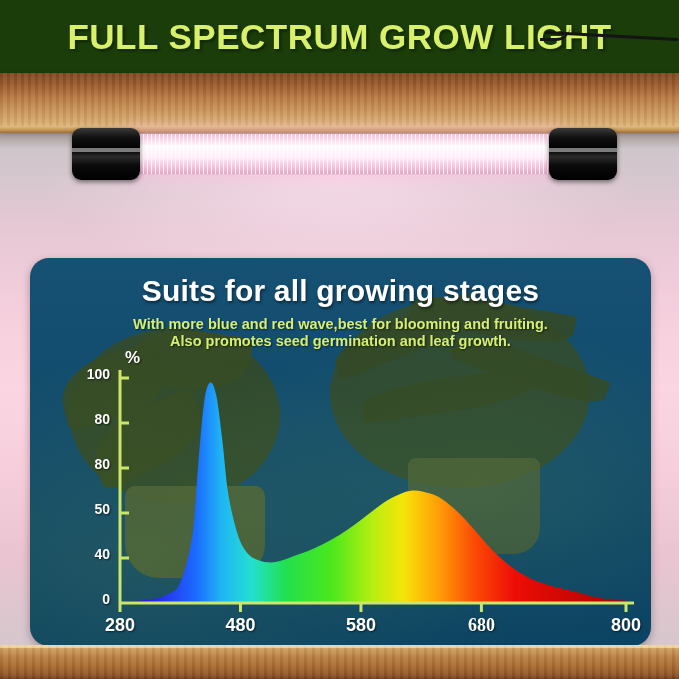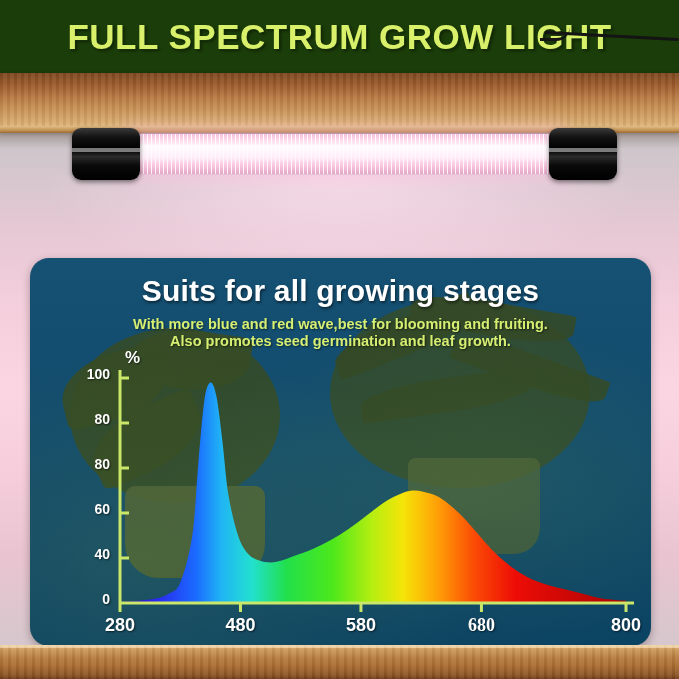--- a/index.html
+++ b/index.html
@@ -179,21 +179,21 @@
           <line x1="210.47619047619048" y1="345" x2="210.47619047619048" y2="354" stroke="#cbe76a" stroke-width="3"></line>
           <line x1="330.95238095238096" y1="345" x2="330.95238095238096" y2="354" stroke="#cbe76a" stroke-width="3"></line>
           <line x1="451.42857142857144" y1="345" x2="451.42857142857144" y2="354" stroke="#cbe76a" stroke-width="3"></line>
           <line x1="596" y1="345" x2="596" y2="354" stroke="#cbe76a" stroke-width="3"></line>
         </g>
     </svg>
 
     <div class="ylabels" id="y-labels">
         <div class="ytick-txt" style="left: 36px; top: 333px;">0</div>
         <div class="ytick-txt" style="left: 36px; top: 288px;">40</div>
-        <div class="ytick-txt" style="left: 36px; top: 243px;">60</div>
+        <div class="ytick-txt" style="left: 36px; top: 243px;">50</div>
         <div class="ytick-txt" style="left: 36px; top: 198px;">80</div>
         <div class="ytick-txt" style="left: 36px; top: 153px;">80</div>
         <div class="ytick-txt" style="left: 36px; top: 108px;">100</div>
       </div>
     <div id="x-labels">
         <div class="xtick-txt" style="left: 57px; top: 357px;">280</div>
         <div class="xtick-txt" style="left: 177.476px; top: 357px;">480</div>
         <div class="xtick-txt" style="left: 297.952px; top: 357px; text-align: center;">580</div>
         <div class="xtick-txt" style="left: 418.429px; top: 357px; font-family: Liberation Serif, serif;">680</div>
         <div class="xtick-txt" style="left: 563px; top: 357px;">800</div>

